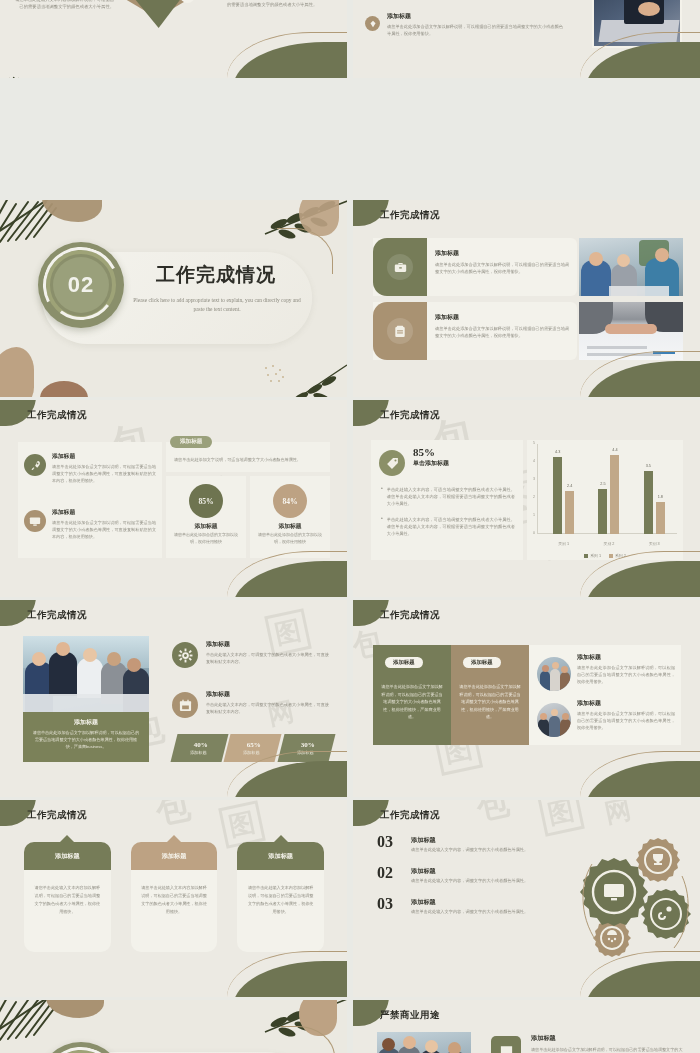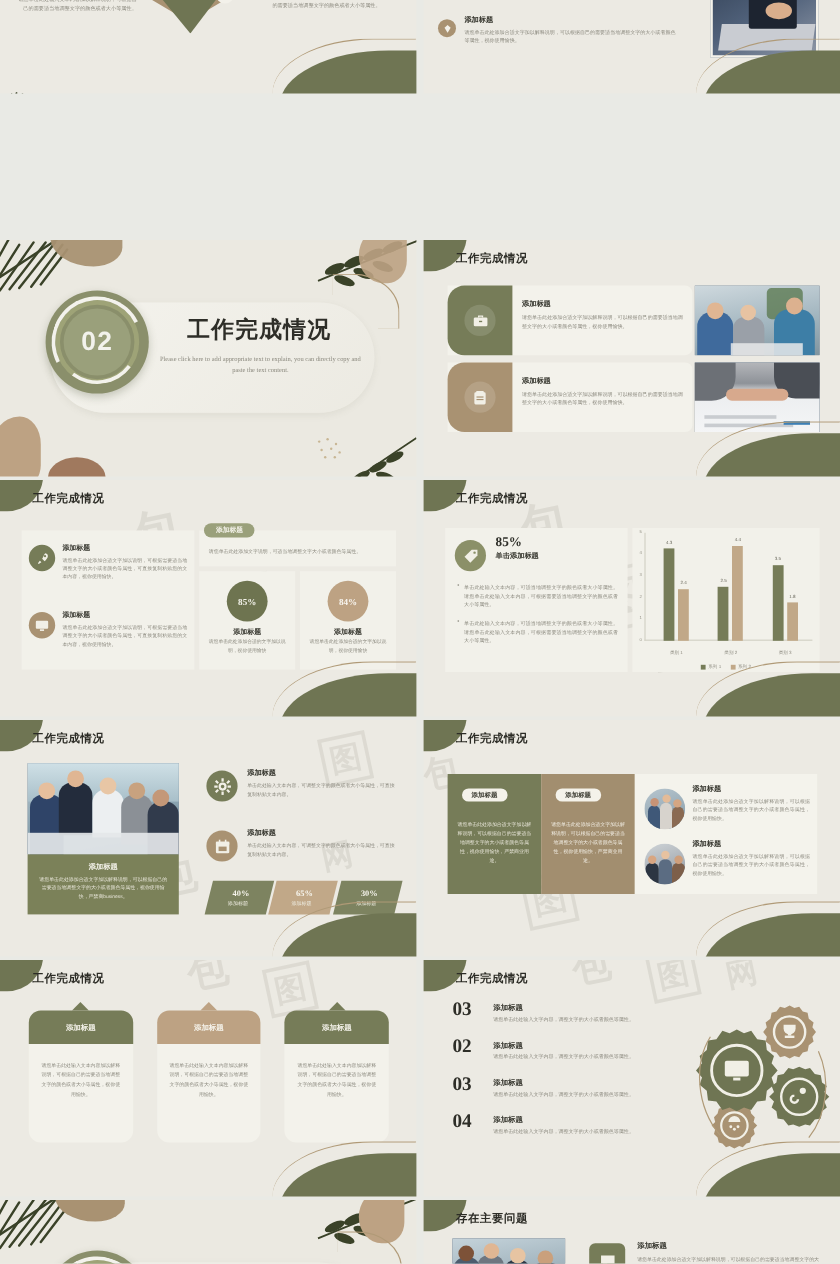--- a/index.html
+++ b/index.html
@@ -679,27 +679,20 @@
         </div>
         <div style="display: flex; gap: 8px; align-items: flex-start; height: 31px;">
           <div style="font-family: &quot;Liberation Serif&quot;, serif; font-size: 16px; font-weight: bold; color: rgb(46, 46, 40); line-height: 1; width: 26px;">02</div>
           <div style="flex: 1 1 0%; padding-top: 2px;">
             <div style="font-family: &quot;Liberation Serif&quot;, serif; font-size: 6.2px; font-weight: bold; color: rgb(52, 52, 44);">添加标题</div>
             <div style="font-size: 4.2px; color: rgb(141, 139, 128); margin-top: 2px;">请您单击此处输入文字内容，调整文字的大小或者颜色等属性。</div>
           </div>
         </div>
         <div style="display: flex; gap: 8px; align-items: flex-start; height: 31px;">
           <div style="font-family: &quot;Liberation Serif&quot;, serif; font-size: 16px; font-weight: bold; color: rgb(46, 46, 40); line-height: 1; width: 26px;">03</div>
-          <div style="flex: 1 1 0%; padding-top: 2px;">
-            <div style="font-family: &quot;Liberation Serif&quot;, serif; font-size: 6.2px; font-weight: bold; color: rgb(52, 52, 44);">添加标题</div>
-            <div style="font-size: 4.2px; color: rgb(141, 139, 128); margin-top: 2px;">请您单击此处输入文字内容，调整文字的大小或者颜色等属性。</div>
-          </div>
-        </div>
-        <div style="display: flex; gap: 8px; align-items: flex-start; height: 31px;">
-          <div style="font-family: &quot;Liberation Serif&quot;, serif; font-size: 16px; font-weight: bold; color: rgb(46, 46, 40); line-height: 1; width: 26px;">04</div>
           <div style="flex: 1 1 0%; padding-top: 2px;">
             <div style="font-family: &quot;Liberation Serif&quot;, serif; font-size: 6.2px; font-weight: bold; color: rgb(52, 52, 44);">添加标题</div>
             <div style="font-size: 4.2px; color: rgb(141, 139, 128); margin-top: 2px;">请您单击此处输入文字内容，调整文字的大小或者颜色等属性。</div>
           </div>
         </div>
       </div>
 
     <div style="position:absolute;right:6px;top:34px;width:120px;height:128px;">
       <svg width="120" height="128" viewBox="0 0 120 128">
         <g fill="#a99272">
@@ -784,21 +777,21 @@
     <div class="ring-outer"></div>
     <div class="ring-mid"></div>
     <div class="ring-arc1"></div>
 
     <div class="ring-arc2"></div>
 
   </div>
 
   <div class="slide">
     <div class="leafcorner-tl"></div>
-    <div class="s-title">存在主要问题</div>
+    <div class="s-title">严禁商业用途</div>
 
     <div class="photo" style="position:absolute;left:24px;top:32px;width:94px;height:62px;">
       <div style="position:absolute;inset:0;background:linear-gradient(170deg,#c5d3da,#97abb6 60%,#7c909c);"></div>
       <div style="position:absolute;left:1px;top:16px;width:22px;height:46px;background:#4c5c6e;border-radius:9px 9px 0 0;"></div>
       <div style="position:absolute;left:5px;top:6px;width:13px;height:13px;border-radius:50%;background:#7d5238;"></div>
       <div style="position:absolute;left:21px;top:14px;width:22px;height:48px;background:#6e7680;border-radius:9px 9px 0 0;"></div>
       <div style="position:absolute;left:26px;top:4px;width:13px;height:13px;border-radius:50%;background:#e0b693;"></div>
       <div style="position:absolute;left:43px;top:18px;width:22px;height:44px;background:#2e3846;border-radius:9px 9px 0 0;"></div>
       <div style="position:absolute;left:48px;top:8px;width:13px;height:13px;border-radius:50%;background:#e7c4a2;"></div>
       <div style="position:absolute;left:66px;top:20px;width:24px;height:42px;background:#4d4f56;border-radius:9px 9px 0 0;"></div>

